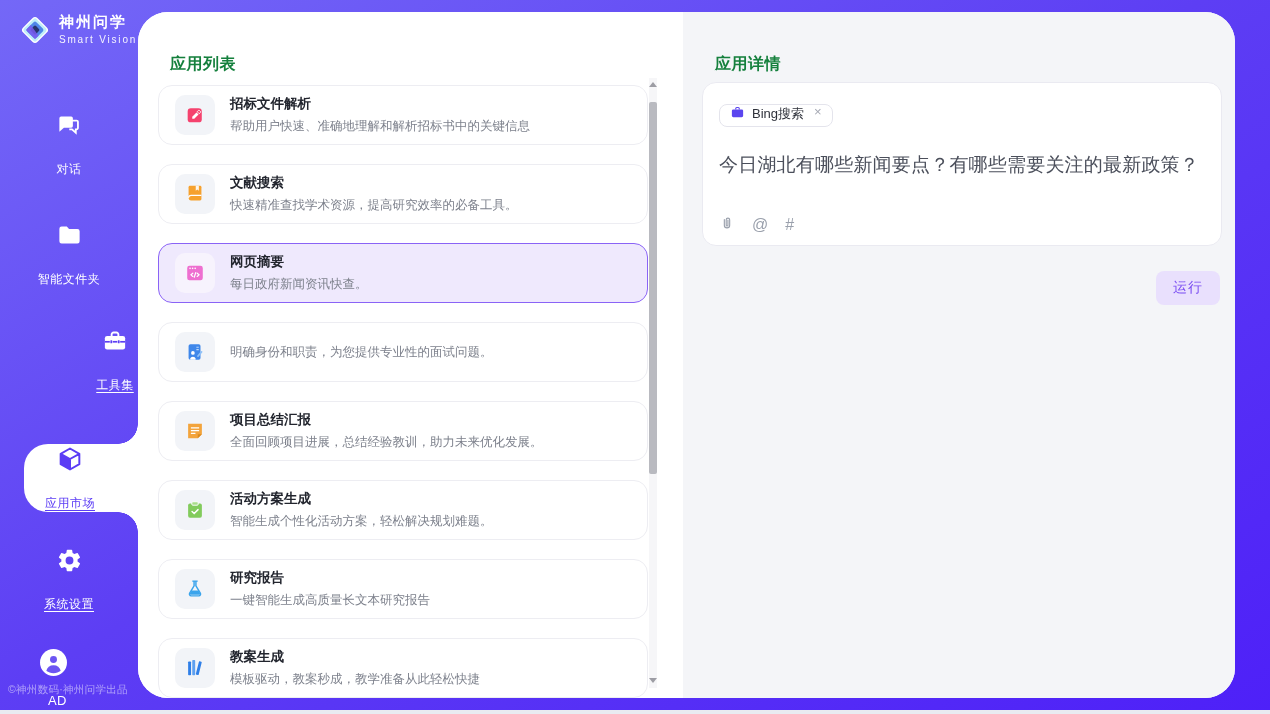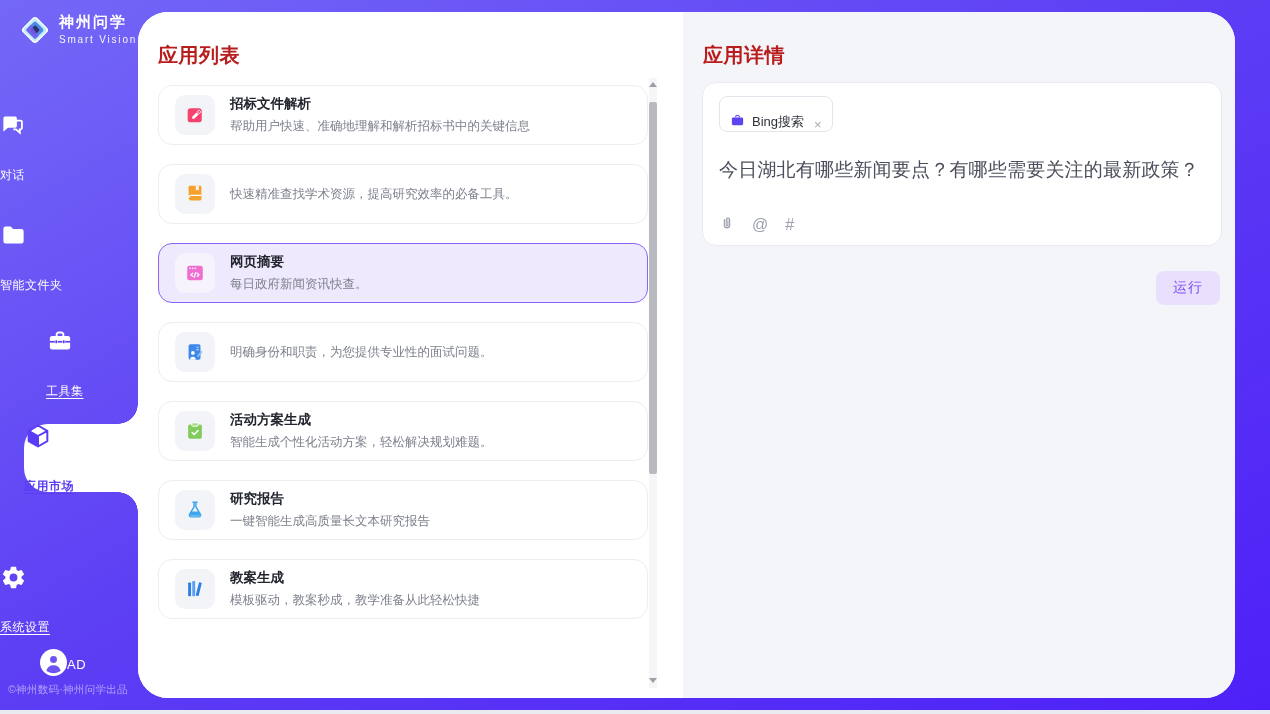--- a/index.html
+++ b/index.html
@@ -14,39 +14,39 @@
     overflow:hidden; }
   .bottom-strip { position:absolute; left:0; right:0; bottom:0; height:4px; background:#e9ebf1; }
 
   
   .sidebar { position:absolute; left:0; top:0; width:138px; height:710px; }
   .logo { position:absolute; left:18px; top:13px; display:flex; gap:7px; }
   .logo-text .brand-name { font-size:15px; font-weight:700; color:#fff; letter-spacing:2px; }
   .logo-text .brand-tagline { font-size:10px; color:rgba(255,255,255,.92); letter-spacing:1.8px; margin-top:2px; }
 
   .nav-item { position:absolute; left:0; width:138px; display:flex; flex-direction:column;
-    align-items:flex-start; gap:24px; color:#fff; cursor:pointer; }
+    align-items:center; gap:18px; color:#fff; cursor:pointer; }
   .nav-label { font-size:12px; letter-spacing:.5px; }
   .nav-item.underlined .nav-label { text-decoration:underline; text-underline-offset:3px; }
   .nav-item.selected { left:24px; width:114px; height:68px; background:#fff;
     border-radius:24px 0 0 24px; justify-content:center; color:#5b3cf5; padding-right:22px; }
   .nav-item.selected::before { content:""; position:absolute; right:0; top:-20px; width:20px; height:20px;
     background:radial-gradient(circle 20px at 0 0, rgba(0,0,0,0) 19.5px, #fff 20px); }
   .nav-item.selected::after { content:""; position:absolute; right:0; bottom:-20px; width:20px; height:20px;
     background:radial-gradient(circle 20px at 0 100%, rgba(0,0,0,0) 19.5px, #fff 20px); }
 
-  .user { position:absolute; left:40px; top:649px; display:flex; align-items:center; cursor:pointer; }
+  .user { position:absolute; left:40px; top:649px; display:flex; align-items:flex-end; gap:13px; cursor:pointer;flex-direction:column; }
   .user-name { color:#fff; font-size:13px; letter-spacing:.5px; }
   .side-footer { position:absolute; left:8px; top:683px; font-size:10.5px; color:rgba(255,255,255,.5); letter-spacing:.3px; white-space:nowrap; }
 
   
   .content { position:absolute; left:138px; top:12px; width:1097px; height:686px;
     background:#fff; border-radius:30px; overflow:hidden; }
-  .panel-title { position:absolute; left:20px; top:30px; margin:0; font-size:20px; font-weight:700;
-    color:#b91c1c; letter-spacing:.5px; }
+  .panel-title { position:absolute; left:20px; top:30px; margin:12px; font-size:16px; font-weight:700;
+    color:#15803d; letter-spacing:.5px; }
 
   .list-panel { position:absolute; left:0; top:0; width:545px; height:100%; background:#fff; }
   .cards { position:absolute; left:20px; top:73px; width:490px; }
   .card { height:60px; margin-bottom:19px; border:1px solid #ededf2; border-radius:14px;
     display:flex; align-items:center; padding:0 16px; gap:15px; background:#fff; cursor:pointer; }
   .card.selected { background:#efe9fd; border-color:#8a63f6; }
   .tile { width:40px; height:40px; border-radius:10px; background:#f2f4f8; display:flex;
     align-items:center; justify-content:center; flex:none; }
   .card.selected .tile { background:#f7f3fd; }
   .card-text { display:flex; flex-direction:column; gap:5px; min-width:0; }
@@ -58,22 +58,22 @@
   .sb-arrow.up { top:2px; } .sb-arrow.down { bottom:2px; }
   .sb-arrow.up::before { content:""; position:absolute; left:0; top:2px; border-left:4px solid transparent;
     border-right:4px solid transparent; border-bottom:5px solid #9d9da4; }
   .sb-arrow.down::before { content:""; position:absolute; left:0; top:2px; border-left:4px solid transparent;
     border-right:4px solid transparent; border-top:5px solid #9d9da4; }
   .sb-thumb { position:absolute; left:0; top:24px; width:8px; height:372px; background:#b9bac0; border-radius:2px; }
 
   .detail-panel { position:absolute; left:545px; top:0; width:552px; height:100%; background:#f4f5f8; }
   .detail-card { position:absolute; left:19px; top:70px; width:520px; height:164px; background:#fff;
     border:1px solid #eaeaf1; border-radius:14px; padding:13px 16px; }
-  .tag { display:inline-flex; align-items:flex-end; gap:7px; height:36px; padding:0 10px;
-    border:1px solid #e4e4ec; border-radius:8px; font-size:13px; color:#2e313a; background:#fff; cursor:pointer; }
+  .tag { display:inline-flex; align-items:flex-start; gap:7px; height:23px; padding:0 10px;
+    border:1px solid #e4e4ec; border-radius:8px; font-size:13px; color:#2e313a; background:#fff; cursor:pointer;margin-top:8px; }
   .tag-close { color:#a5a8b3; font-size:13px; margin-left:3px; cursor:pointer; line-height:1; }
   .query { margin-top:25px; font-size:19px; color:#4b4f5b; letter-spacing:.2px; }
   .toolbar { position:absolute; left:16px; bottom:12px; display:flex; align-items:flex-end; gap:17px; }
   .toolbar .glyph { font-size:16px; color:#9aa0ac; cursor:pointer; line-height:1; }
   .toolbar .svgbtn { cursor:pointer; display:flex; }
   .run-btn { position:absolute; right:15px; top:259px; background:#e9e0fd; color:#7a4df2;
     font-size:14px; border:none; border-radius:8px; padding:8px 17px; cursor:pointer;
     font-family:inherit; letter-spacing:1px; }
 </style>
 </head>
@@ -118,28 +118,28 @@
               <path fill="none" stroke="#fff" stroke-width="1.7" d="M9 7V5.8A1.8 1.8 0 0 1 10.8 4h2.4A1.8 1.8 0 0 1 15 5.8V7"></path>
               <rect x="3" y="7" width="18" height="12" rx="2" fill="#fff"></rect>
               <rect x="3" y="11.5" width="18" height="1.5" fill="#5d3ef4"></rect>
               <rect x="7.4" y="10.3" width="2.6" height="3.8" rx="0.8" fill="#fff"></rect>
               <rect x="14" y="10.3" width="2.6" height="3.8" rx="0.8" fill="#fff"></rect>
               <rect x="7.9" y="10.8" width="1.6" height="2.8" rx="0.5" fill="#5d3ef4"></rect>
               <rect x="14.5" y="10.8" width="1.6" height="2.8" rx="0.5" fill="#5d3ef4"></rect>
             </svg></span>
           <span class="nav-label">工具集</span>
         </div>
-        <div class="nav-item selected underlined" style="top: 424px; font-weight: bold;">
+        <div class="nav-item selected underlined" style="top: 444px;">
           <span><svg width="28" height="28" viewBox="0 0 24 24">
               <path fill="#5b3cf5" d="M4 7.6 12 12v9l-8-4.4V7.6Z"></path>
               <path fill="none" stroke="#5b3cf5" stroke-width="1.7" stroke-linejoin="round" d="M12 3 20 7.6v8.8L12 21l-8-4.6V7.6L12 3Zm0 9L20 7.6M12 12v9M4 7.6 12 12"></path>
             </svg></span>
           <span class="nav-label">应用市场</span>
         </div>
-        <div class="nav-item underlined" style="top: 564px;">
+        <div class="nav-item underlined" style="top: 547px;">
           <span><svg width="27" height="27" viewBox="0 0 24 24">
               <path fill="#fff" d="M19.14 12.94a7 7 0 0 0 .05-.94 7 7 0 0 0-.05-.94l2.03-1.58a.5.5 0 0 0 .12-.64l-1.92-3.32a.5.5 0 0 0-.61-.22l-2.39.96a7.3 7.3 0 0 0-1.62-.94l-.36-2.54a.5.5 0 0 0-.5-.42h-3.84a.5.5 0 0 0-.5.42l-.36 2.54c-.59.24-1.13.56-1.62.94l-2.39-.96a.5.5 0 0 0-.61.22L2.65 8.84a.5.5 0 0 0 .12.64l2.03 1.58a7 7 0 0 0 0 1.88l-2.03 1.58a.5.5 0 0 0-.12.64l1.92 3.32c.13.23.4.32.61.22l2.39-.96c.49.38 1.03.7 1.62.94l.36 2.54c.04.24.25.42.5.42h3.84c.25 0 .46-.18.5-.42l.36-2.54c.59-.24 1.13-.56 1.62-.94l2.39.96c.21.1.48.01.61-.22l1.92-3.32a.5.5 0 0 0-.12-.64l-2.03-1.58ZM12 15.5a3.5 3.5 0 1 1 0-7 3.5 3.5 0 0 1 0 7Z"></path>
             </svg></span>
           <span class="nav-label">系统设置</span>
         </div>
       </nav>
 
     <div class="user">
       <span class="avatar">
         <svg width="27" height="27" viewBox="0 0 24 24">
@@ -174,20 +174,21 @@
           </div>
           <div class="card">
             <div class="tile">
               <svg width="22" height="22" viewBox="0 0 24 24">
                 <path d="M6.5 3h11A1.5 1.5 0 0 1 19 4.5v13a1.5 1.5 0 0 1-1.5 1.5H7.8A2.8 2.8 0 0 1 5 16.2V4.5A1.5 1.5 0 0 1 6.5 3Z" fill="#f6a12d"></path>
                 <path d="M5 16.2A2.8 2.8 0 0 1 7.8 13.4H19" stroke="#fff" stroke-width="1.4" fill="none"></path>
                 <path d="M12.8 3h3.4v5.4l-1.7-1.3-1.7 1.3V3Z" fill="#fff" opacity=".9"></path>
               </svg>
             </div>
             <div class="card-text">
+              <div class="card-title">文献搜索</div>
               <div class="card-desc">快速精准查找学术资源，提高研究效率的必备工具。</div>
             </div>
           </div>
           <div class="card selected">
             <div class="tile">
               <svg width="22" height="22" viewBox="0 0 24 24">
                 <rect x="3.5" y="4" width="17" height="16" rx="2.5" fill="#ee6fd0"></rect>
                 <circle cx="6.6" cy="6.9" r=".9" fill="#fff"></circle>
                 <circle cx="9.4" cy="6.9" r=".9" fill="#fff"></circle>
                 <circle cx="12.2" cy="6.9" r=".9" fill="#fff"></circle>
@@ -204,20 +205,33 @@
               <svg width="22" height="22" viewBox="0 0 24 24">
                 <rect x="5" y="3.5" width="13" height="17" rx="2" fill="#3f87ea"></rect>
                 <path d="M13.5 6.8h2.6M13.5 9.4h2.6" stroke="#bcd8fa" stroke-width="1.2"></path>
                 <circle cx="9.7" cy="13" r="2" fill="#fff"></circle>
                 <path d="M6.6 19.3a3.3 3.3 0 0 1 6.2 0l-.3 1.2H6.9l-.3-1.2Z" fill="#fff"></path>
                 <path d="M15.2 16.5l4-4.6" stroke="#8fc0f7" stroke-width="1.8" stroke-linecap="round"></path>
               </svg>
             </div>
             <div class="card-text">
               <div class="card-desc">明确身份和职责，为您提供专业性的面试问题。</div>
+            </div>
+          </div>
+          <div class="card">
+            <div class="tile">
+              <svg width="22" height="22" viewBox="0 0 24 24">
+                <path d="M4.5 4h15v11.5L15 20H4.5V4Z" fill="#f3a43c"></path>
+                <path d="M15 20v-4.5h4.5L15 20Z" fill="#db8a1c"></path>
+                <path d="M7.5 8.6h9M7.5 11.6h9M7.5 14.6h5" stroke="#fff" stroke-width="1.2"></path>
+              </svg>
+            </div>
+            <div class="card-text">
+              <div class="card-title">项目总结汇报</div>
+              <div class="card-desc">全面回顾项目进展，总结经验教训，助力未来优化发展。</div>
             </div>
           </div>
           <div class="card">
             <div class="tile">
               <svg width="22" height="22" viewBox="0 0 24 24">
                 <rect x="4.5" y="4.8" width="15" height="15.6" rx="2" fill="#82cb5c"></rect>
                 <rect x="8.5" y="3" width="7" height="3.8" rx="1.2" fill="#a9dd8b" stroke="#fff" stroke-width="1"></rect>
                 <path d="M8.8 13.6l2.3 2.3 4.2-4.3" stroke="#fff" stroke-width="1.6" fill="none" stroke-linecap="round"></path>
               </svg>
             </div>

